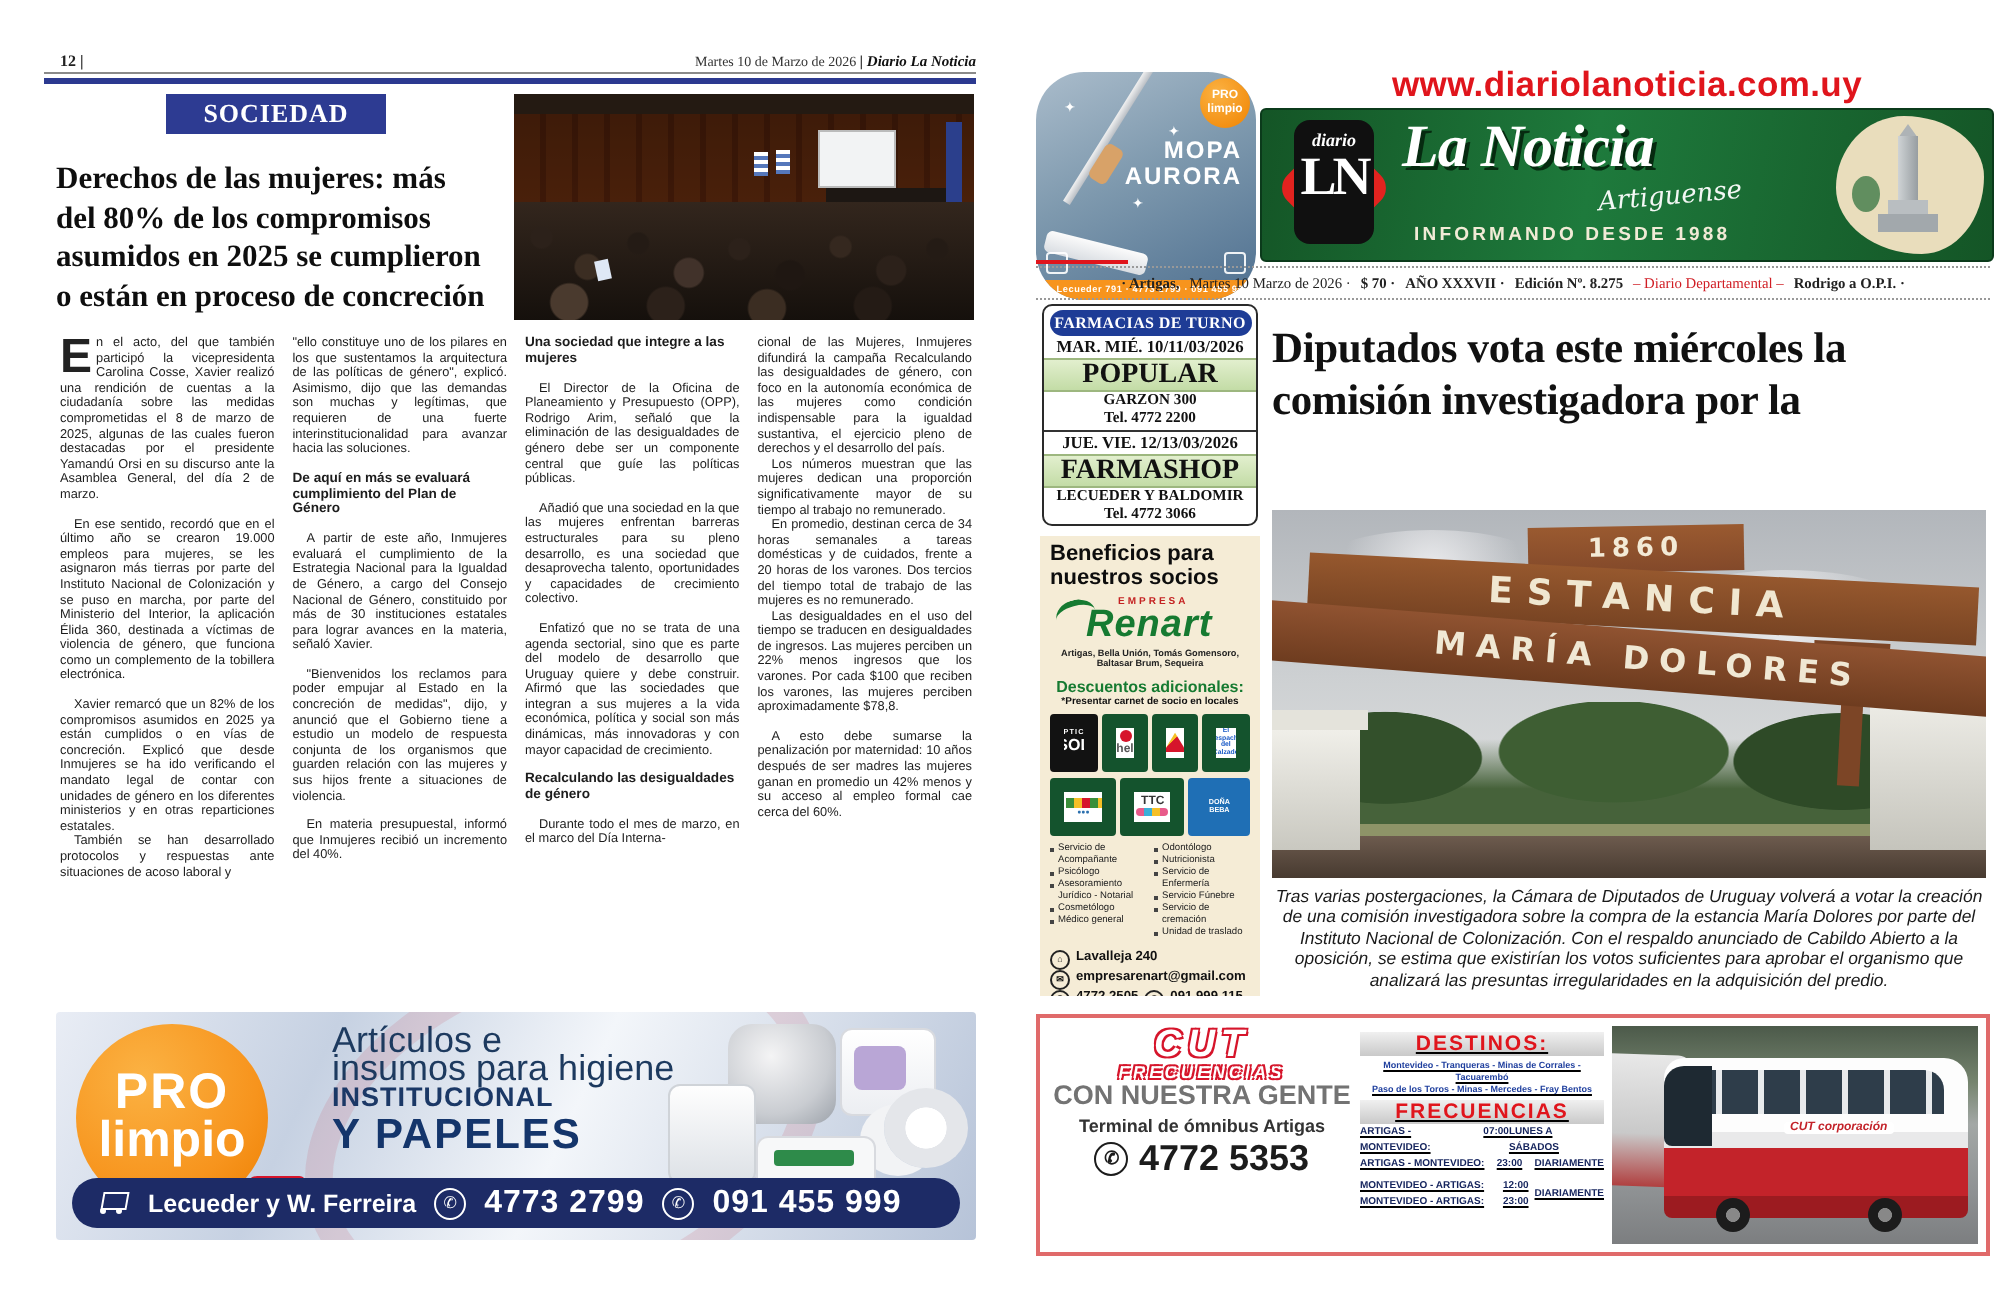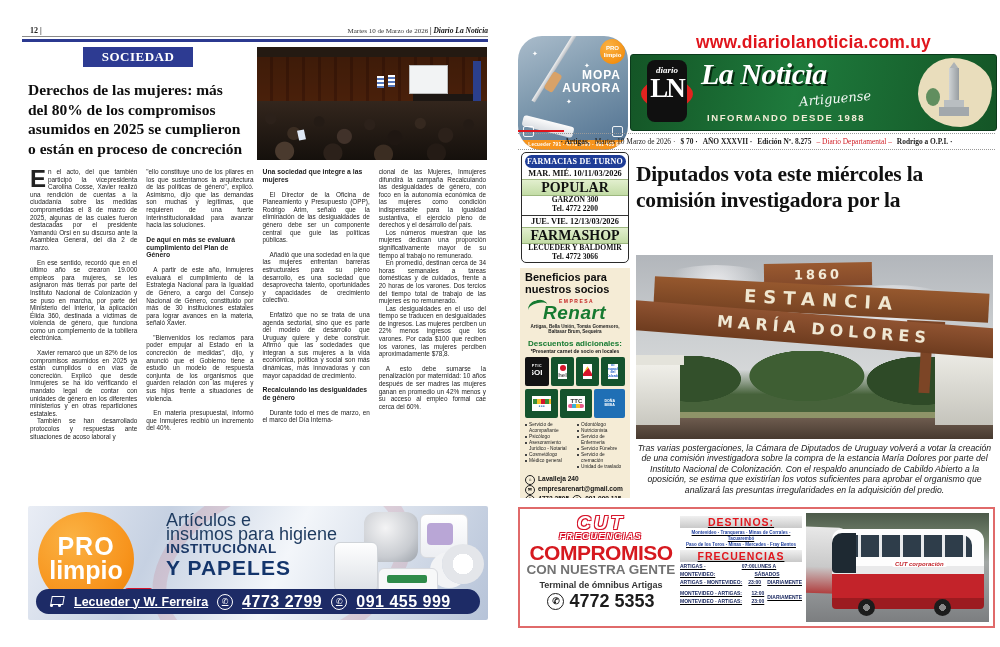--- a/index.html
+++ b/index.html
@@ -76,21 +76,21 @@
   #ad-pro .t5{font:bold 21px/21px "Liberation Sans";color:#14356b;letter-spacing:1px;}
   .prod{position:absolute;border-radius:6px;}
   #prod1{left:336px;top:6px;width:54px;height:50px;border-radius:12px;background:radial-gradient(circle at 40% 32%,#f4f4f5,#c9ccd1 62%,#9ba1a9);}
   #prod2{left:306px;top:36px;width:42px;height:48px;background:linear-gradient(#fefefe,#dde1e6);border:1px solid #cfd3d8;}
   #prod3{left:392px;top:8px;width:46px;height:42px;background:linear-gradient(#fff,#eceef2);border:1px solid #d8dadf;}
   #prod3 i{position:absolute;left:6px;top:8px;width:26px;height:22px;background:#b9a6d6;border-radius:4px;display:block;}
   #prod4{left:414px;top:38px;width:42px;height:40px;border-radius:50%;background:radial-gradient(circle,#fff 0 35%,#e4e6ea 36% 100%);box-shadow:-14px 6px 0 -2px #f2f3f5;}
   #prod5{left:350px;top:62px;width:58px;height:30px;background:#f7f8f9;border:1px solid #d8dadf;}
   #prod5 i{position:absolute;left:8px;top:6px;width:40px;height:8px;background:#2e8b4a;display:block;border-radius:2px;}
   #pro-strip{position:absolute;left:8px;right:8px;bottom:6px;height:25px;background:#1d2b66;border-radius:13px;
-      display:flex;align-items:center;gap:9px;padding:0 14px;color:#fff;text-decoration:underline;}
+      display:flex;align-items:center;gap:9px;padding:0 14px;color:#fff;}
   #pro-strip .addr{font:bold 12.5px "Liberation Sans";}
   #pro-strip .ph{font:bold 16px "Liberation Sans";letter-spacing:.5px;}
   .cart{width:15px;height:11px;position:relative;}
   .cart i{position:absolute;left:1px;top:0;width:11px;height:7px;border:1.4px solid #fff;transform:skewX(-10deg);display:block;}
   .cart b{position:absolute;bottom:0;width:3px;height:3px;border-radius:50%;background:#fff;display:block;}
   .cart b.w2{left:8px;}
   .ringicon{width:14px;height:14px;border:1.4px solid #fff;border-radius:50%;display:flex;align-items:center;justify-content:center;font-size:8px;line-height:1;}
 
   
   #ad-mopa{left:518px;top:36px;width:110px;height:114px;overflow:hidden;
@@ -496,21 +496,20 @@
     <div class="beamA">ESTANCIA</div>
     <div class="beamB">MARÍA DOLORES</div>
   </div>
 
   <div class="abs" id="rp-caption">Tras varias postergaciones, la Cámara de Diputados de Uruguay volverá a votar la creación de una comisión investigadora sobre la compra de la estancia María Dolores por parte del Instituto Nacional de Colonización. Con el respaldo anunciado de Cabildo Abierto a la oposición, se estima que existirían los votos suficientes para aprobar el organismo que analizará las presuntas irregularidades en la adquisición del predio.</div>
 
   <div class="abs" id="ad-cut">
     <div id="cut-left">
       <div id="cut-logo" class="outline-red">CUT</div>
       <div id="cut-corp" class="outline-red">FRECUENCIAS</div>
-      <div id="cut-comp">COMPROMISO</div>
       <div id="cut-gente">CON NUESTRA GENTE</div>
       <div id="cut-term">Terminal de ómnibus Artigas</div>
       <div id="cut-phone">
         <span class="ringicon">✆</span>
         <span>4772 5353</span>
       </div>
     </div>
     <div id="cut-mid">
       <div class="cut-hdr">DESTINOS:</div>
       <div id="cut-dest">

